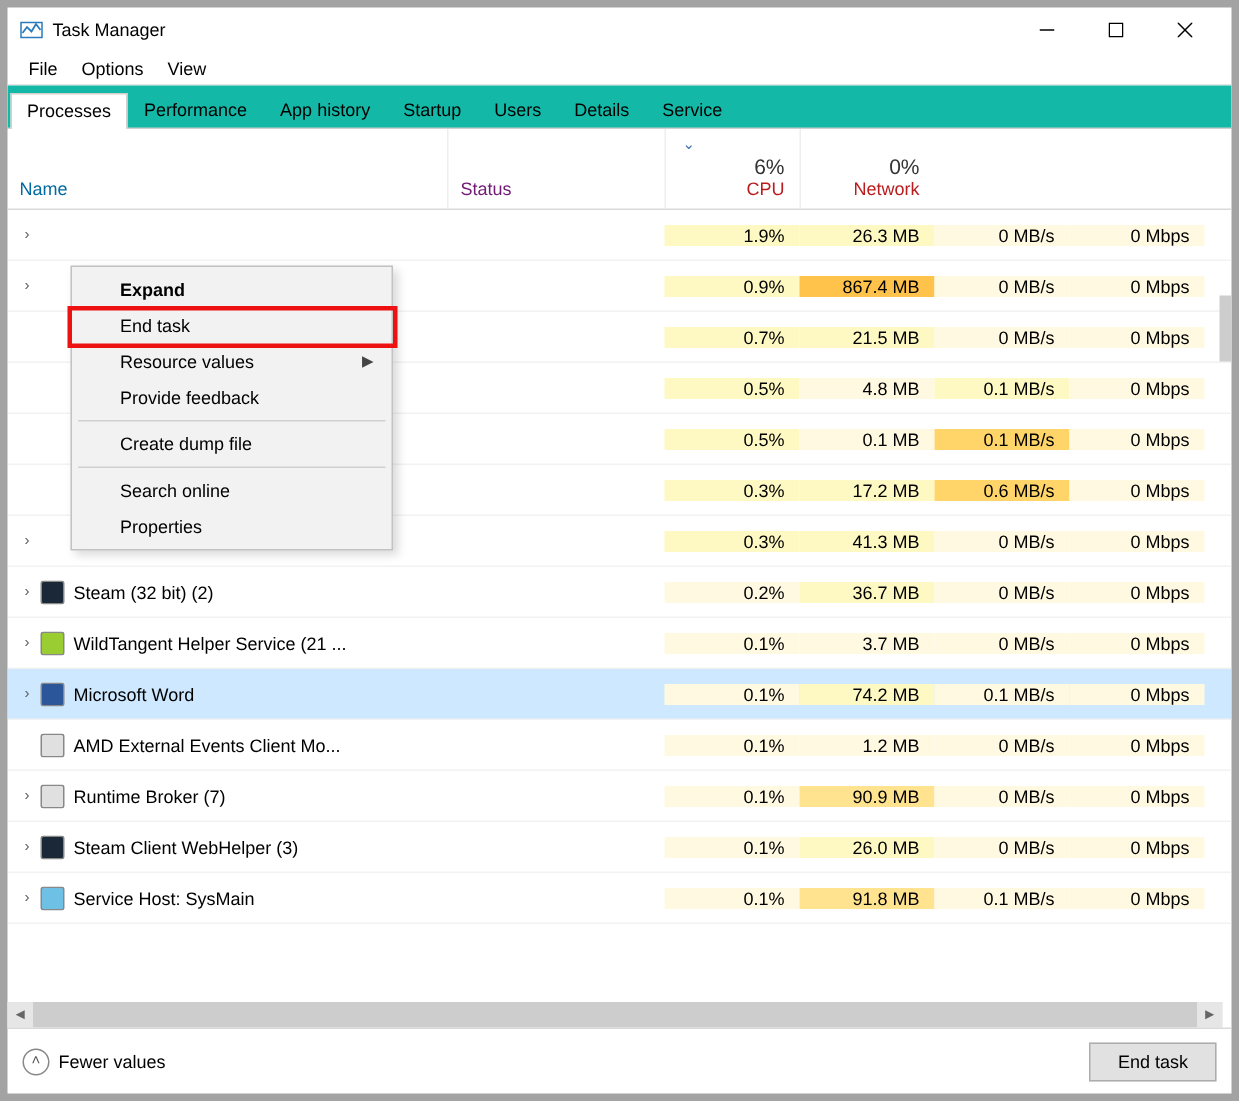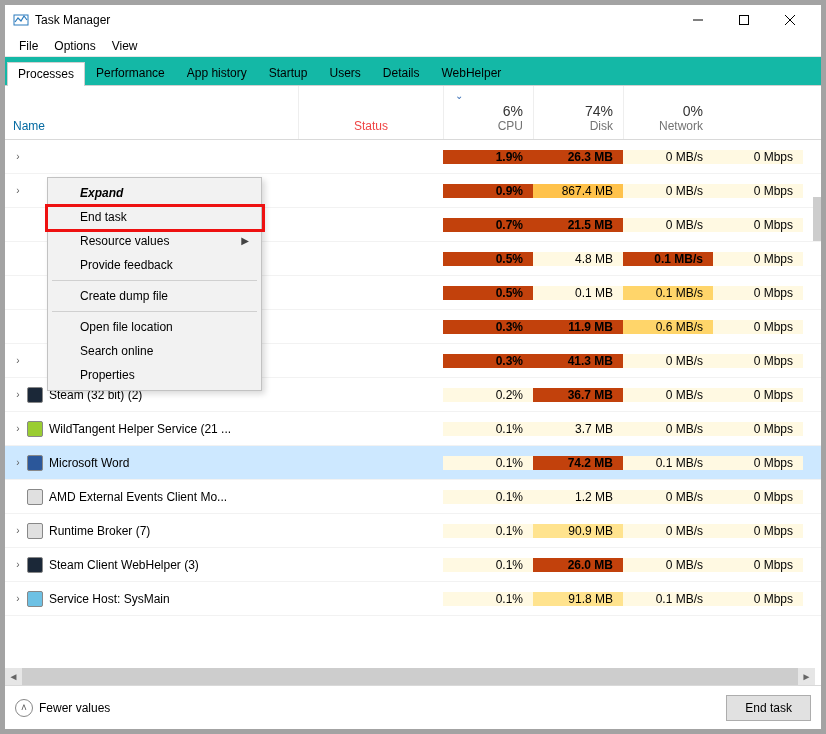--- a/index.html
+++ b/index.html
@@ -18,49 +18,49 @@
   .menuitem { padding: 2px 8px; }
 
   
   .tabs { display: flex; align-items: flex-end; padding: 4px 2px 0 2px; border-bottom: 1px solid #d0d0d0; background:#14b8a6; }
   .tab { padding: 4px 10px 5px 10px; font-size: 12px; border: 1px solid transparent; border-bottom: none; position: relative; }
   .tab.active { background: #fff; border-color: #d0d0d0; top: 1px; }
 
   
   .colhdr { display: flex; height: 54px; border-bottom: 1px solid #d9d9d9; position:relative; }
   .colhdr .col-name { flex: 0 0 293px; padding: 30px 8px 6px 8px; color: #0369a1; font-size: 12px; display:flex; align-items:flex-end; }
-  .colhdr .col-status { flex: 0 0 145px; padding: 30px 8px 6px 8px; color: #ef4444; font-size: 12px; display:flex; align-items:flex-end; border-left:1px solid #eee;justify-content:center;}
+  .colhdr .col-status { flex: 0 0 145px; padding: 30px 8px 6px 8px; color: #701a75; font-size: 12px; display:flex; align-items:flex-end; border-left:1px solid #eee;}
   .colhdr .col-num { flex: 0 0 90px; display:flex; flex-direction:column; justify-content:flex-end; align-items:flex-end; padding: 4px 10px 6px 4px; border-left:1px solid #eee;}
   .colhdr .col-num .pct { color:#333; font-size: 14px; }
-  .colhdr .col-num .lbl { color:#737373; font-size: 12px; }
+  .colhdr .col-num .lbl { color:#b91c1c; font-size: 12px; }
   .sort-arrow { position:absolute; left:450px; top:4px; color:#3a6fb7; font-size:10px;}
 
   
   .rows { position: relative; height: 520px; overflow: hidden; }
   .row { display: flex; height: 34px; align-items: center; border-bottom: 1px solid #f2f2f2; font-size:12px; }
   .row.selected { background: #cde8ff; }
   .cell-name { flex: 0 0 293px; display:flex; align-items:center; padding-left: 6px; overflow:hidden; white-space:nowrap; text-overflow:ellipsis;}
   .cell-status { flex: 0 0 145px; padding-left:8px; }
   .cell-cpu, .cell-mem, .cell-disk, .cell-net { flex: 0 0 90px; text-align: right; padding-right: 10px; }
   .expander { width: 14px; display:inline-flex; justify-content:center; color:#606060; font-size:10px; margin-right:2px;}
   .proc-icon { width:16px; height:16px; display:inline-flex; align-items:center; justify-content:center; margin-right:6px; border:1px solid #888; border-radius:2px; font-size:9px; background:#f5f5f5;}
 
   
   .h0 { background: #fff9e2; }
-  .h1 { background: #c2410c; font-weight: bold; }
+  .h1 { background: #fef9c3; }
   .h2 { background: #ffe38e; }
   .h3 { background: #ffd56a; }
   .h4 { background: #ffc24b; }
 
   
   .ctxmenu { position: absolute; left: 42px; top: 172px; width: 215px; background: #f2f2f2; border: 1px solid #c2c2c2; box-shadow: 3px 3px 6px rgba(0,0,0,.15); padding: 3px 2px; z-index: 10; }
   .ctxitem { padding: 5px 12px 5px 30px; font-size: 12px; position:relative; }
   .ctxitem .sub { position:absolute; right:10px; top:6px; color:#444; font-size:10px;}
   .ctxsep { height:1px; background:#d0d0d0; margin:3px 2px; }
-  .ctxitem.bold { font-weight: 700; font-style: italic; }
+  .ctxitem.bold { font-weight: 700; }
   .highlight-endtask { position:absolute; left:40px; top:199px; width:220px; height:28px; border:3px solid #e11; z-index:11; pointer-events:none;}
 
   
   .hscroll { position:absolute; left:0; right:6px; bottom:44px; height:17px; background:#f0f0f0; display:flex; align-items:center;}
   .hscroll .arrow { width:17px; height:17px; display:flex; align-items:center; justify-content:center; color:#666; background:#e6e6e6; font-size:10px;}
   .hscroll .thumb { flex:1; height:17px; background:#cdcdcd; margin:0 0;}
   .vscroll-hint { position:absolute; right:0; top:192px; width:8px; height:44px; background:#cdcdcd;}
 
   .footer { position:absolute; left:0; right:0; bottom:0; height:44px; border-top:1px solid #d9d9d9; display:flex; align-items:center; padding:0 10px;}
   .fewer { display:flex; align-items:center; gap:6px; font-size:12px;}
@@ -106,40 +106,36 @@
     <span class="menuitem">View</span>
   </div>
 
   <div class="tabs">
     <div class="tab active">Processes</div>
     <div class="tab">Performance</div>
     <div class="tab">App history</div>
     <div class="tab">Startup</div>
     <div class="tab">Users</div>
     <div class="tab">Details</div>
-    <div class="tab">WebHelper</div>
+    <div class="tab">Service</div>
   </div>
 
   <div class="colhdr">
     <span class="sort-arrow">⌄</span>
     <div class="col-name">
         <span>Name</span>
       </div>
     <div class="col-status">
         <span>Status</span>
       </div>
     <div class="col-num">
       <span class="pct">6%</span>
       <span class="lbl">CPU</span>
     </div>
     <div class="col-num">
-      <span class="pct">74%</span>
-      <span class="lbl">Disk</span>
-    </div>
-    <div class="col-num">
       <span class="pct">0%</span>
       <span class="lbl">Network</span>
     </div>
   </div>
 
   <div class="rows" id="rows">
       <div class="row">
         <div class="cell-name">
           <span class="expander">›</span>
           <span style="width: 16px; display: inline-block; margin-right: 6px;"></span>
@@ -200,21 +196,21 @@
         <div class="cell-net h0">0 Mbps</div>
       </div>
       <div class="row">
         <div class="cell-name">
           <span class="expander"></span>
           <span style="width: 16px; display: inline-block; margin-right: 6px;"></span>
           <span>32 ...</span>
         </div>
         <div class="cell-status"></div>
         <div class="cell-cpu h1">0.3%</div>
-        <div class="cell-mem h1">11.9 MB</div>
+        <div class="cell-mem h1">17.2 MB</div>
         <div class="cell-disk h3">0.6 MB/s</div>
         <div class="cell-net h0">0 Mbps</div>
       </div>
       <div class="row">
         <div class="cell-name">
           <span class="expander">›</span>
           <span style="width: 16px; display: inline-block; margin-right: 6px;"></span>
           <span></span>
         </div>
         <div class="cell-status"></div>
@@ -314,21 +310,20 @@
     <div class="ctxitem bold">Expand</div>
     <div class="ctxitem">End task</div>
     <div class="ctxitem">
       <span>Resource values</span>
       <span class="sub">▶</span>
     </div>
     <div class="ctxitem">Provide feedback</div>
     <div class="ctxsep"></div>
     <div class="ctxitem">Create dump file</div>
     <div class="ctxsep"></div>
-    <div class="ctxitem">Open file location</div>
     <div class="ctxitem">Search online</div>
     <div class="ctxitem">Properties</div>
   </div>
   <div class="highlight-endtask"></div>
 
   <div class="hscroll">
     <div class="arrow">◄</div>
     <div class="thumb"></div>
     <div class="arrow">►</div>
   </div>

